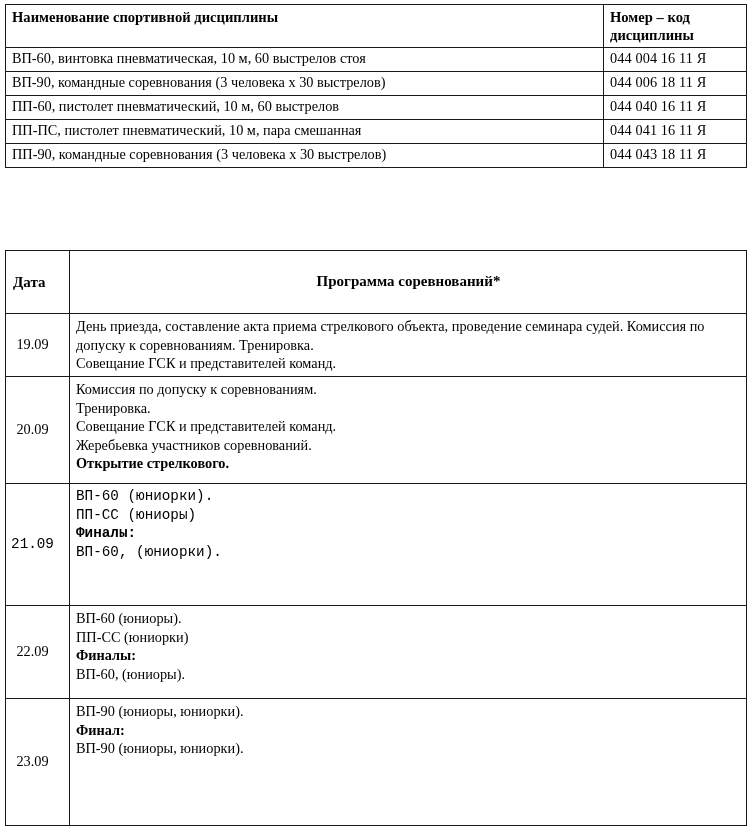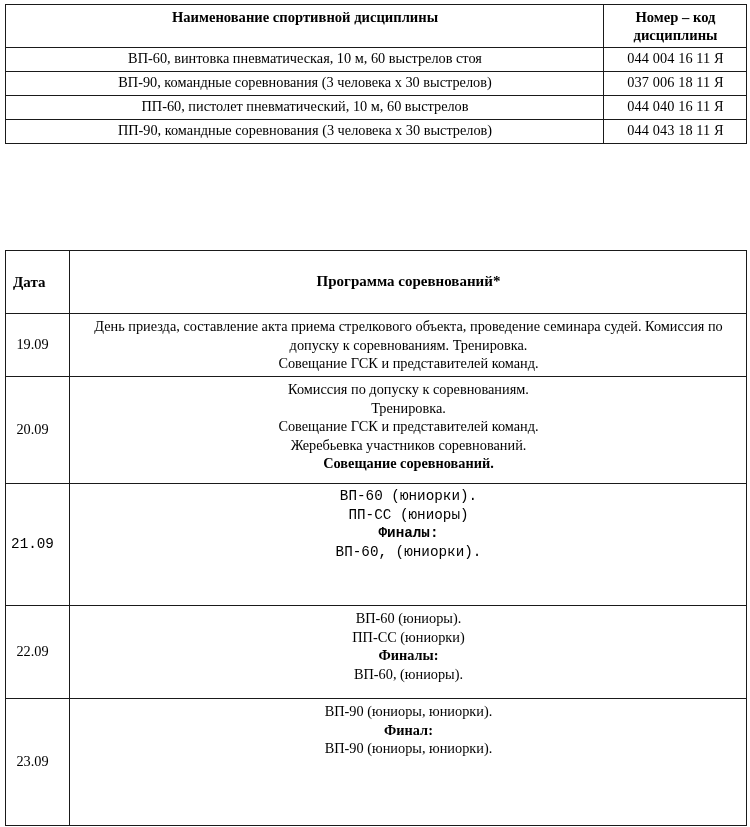--- a/index.html
+++ b/index.html
@@ -27,21 +27,21 @@
   table.doc-table {
     border-collapse: collapse;
     table-layout: fixed;
     background: #fff;
   }
   table.doc-table td,
   table.doc-table th {
     border: 1.6px solid #1a1a1a;
     padding: 2px 5px 3px 6px;
     vertical-align: top;
-    text-align: center;
+    text-align: left;
     font-weight: normal;
     line-height: 1.17;
     font-size: 14.3px;
     background: #fff;
   }
 
   
   #table-disciplines {
     position: absolute;
     left: 5px;
@@ -139,25 +139,29 @@
         </th>
       </tr>
     </thead>
     <tbody>
       <tr>
         <td class="name">ВП-60, винтовка пневматическая, 10 м, 60 выстрелов стоя</td>
         <td class="code">044 004 16 11 Я</td>
       </tr>
       <tr>
         <td class="name">ВП-90, командные соревнования (3 человека х 30 выстрелов)</td>
-        <td class="code">037 006 18 11 Я</td>
+        <td class="code">044 006 18 11 Я</td>
       </tr>
       <tr>
         <td class="name">ПП-60, пистолет пневматический, 10 м, 60 выстрелов</td>
         <td class="code">044 040 16 11 Я</td>
+      </tr>
+      <tr>
+        <td class="name">ПП-ПС, пистолет пневматический, 10 м, пара смешанная</td>
+        <td class="code">044 041 16 11 Я</td>
       </tr>
       <tr>
         <td class="name">ПП-90, командные соревнования (3 человека х 30 выстрелов)</td>
         <td class="code">044 043 18 11 Я</td>
       </tr>
     </tbody>
   </table>
 
   <table class="doc-table" id="table-schedule">
     <colgroup>
@@ -180,21 +184,21 @@
         </td>
       </tr>
 
       <tr class="r-2009">
         <td class="date-cell">20.09</td>
         <td class="prog-cell">
           <span class="line">Комиссия по допуску к соревнованиям.</span>
           <span class="line">Тренировка.</span>
           <span class="line">Совещание ГСК и представителей команд.</span>
           <span class="line">Жеребьевка участников соревнований.</span>
-          <span class="line bold">Совещание соревнований.</span>
+          <span class="line bold">Открытие стрелкового.</span>
         </td>
       </tr>
 
       <tr class="r-2109">
         <td class="date-cell">21.09</td>
         <td class="prog-cell">
           <span class="line">ВП-60 (юниорки).</span>
           <span class="line">ПП-СС (юниоры)</span>
           <span class="line bold">Финалы:</span>
           <span class="line">ВП-60, (юниорки).</span>

